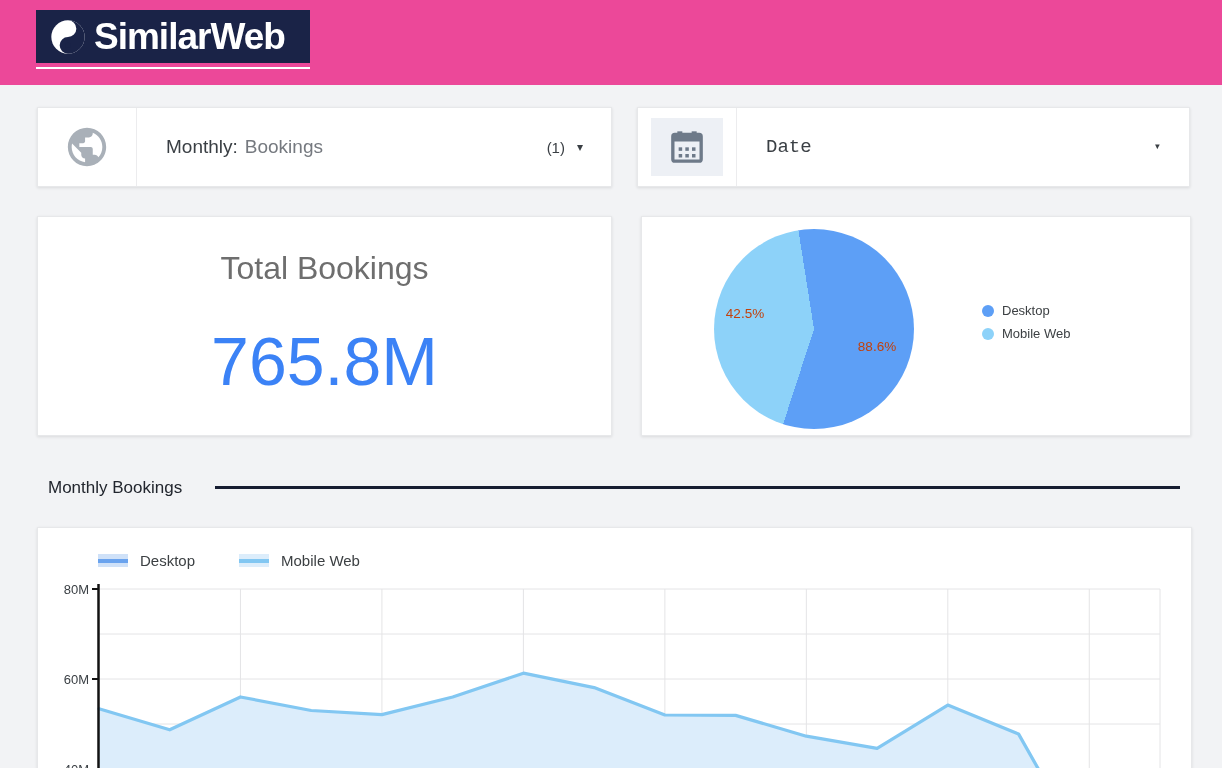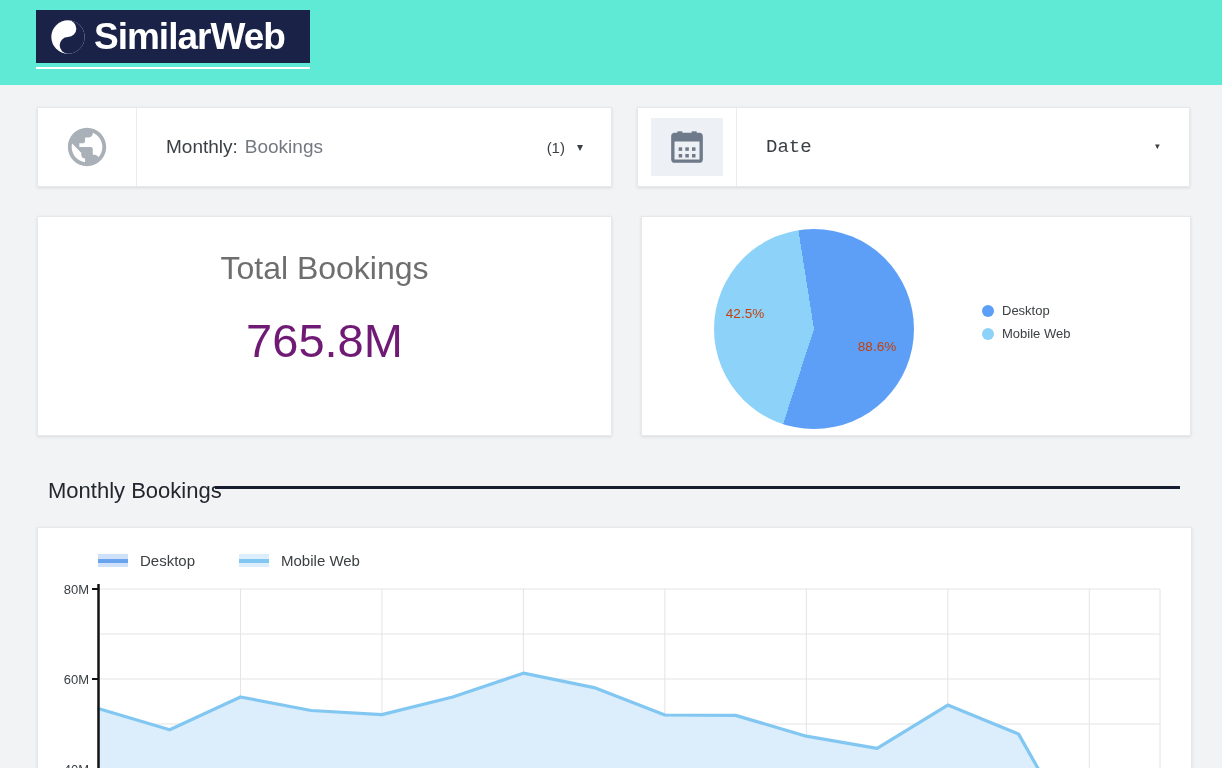--- a/index.html
+++ b/index.html
@@ -1,20 +1,20 @@
 <!DOCTYPE html>
 <html><head>
 <meta charset="utf-8">
 <style>
   * { margin:0; padding:0; box-sizing:border-box; }
   html,body { width:1222px; height:768px; overflow:hidden; }
   body { font-family:"Liberation Sans", sans-serif; background:#f2f3f5; position:relative; }
 
   
-  .header { position:absolute; left:0; top:0; width:1222px; height:85px; background:#5eead4; }
+  .header { position:absolute; left:0; top:0; width:1222px; height:85px; background:#ec4899; }
   .logo { position:absolute; left:36px; top:10px; width:274px; height:53px; background:#1a2347;
           display:flex; align-items:center; padding-left:12px; cursor:pointer; }
   .logo-text { color:#ffffff; font-size:37px; font-weight:700; letter-spacing:-1px; margin-left:6px; }
   .logo-underline { position:absolute; left:36px; top:67px; width:274px; height:2px; background:#ffffff; }
 
   
   .card { position:absolute; background:#ffffff; border:1px solid #e7e8ea; box-shadow:0 1px 3px rgba(0,0,0,.10); }
 
   
   .country-card { left:37px; top:107px; width:575px; height:80px; cursor:pointer; }
@@ -27,34 +27,34 @@
   .filter-text { position:absolute; left:128px; top:0; height:78px; display:flex; align-items:center; font-size:19px; }
   .flabel { color:#3a3f44; }
   .fvalue { color:#75797f; margin-left:7px; }
   .filter-right { position:absolute; right:28px; top:0; height:78px; display:flex; align-items:center; gap:12px; }
   .fcount { font-size:15px; color:#3a3f44; }
   .caret { font-size:12px; color:#3a3f44; cursor:pointer; line-height:1; }
 
   
   .kpi-card { left:37px; top:216px; width:575px; height:220px; text-align:center; }
   .kpi-title { margin-top:33px; font-size:32px; color:#6e6e6e; }
-  .kpi-value { margin-top:26px; font-size:47px; color:#701a75; }
+  .kpi-value { margin-top:35px; font-size:68px; color:#3b82f6; }
 
   
   .pie-card { left:641px; top:216px; width:550px; height:220px; }
   .pie { position:absolute; left:72px; top:12px; width:200px; height:200px; border-radius:50%; }
   .pie-label { position:absolute; transform:translate(-50%,-50%); font-size:13.5px; color:#c2410c; }
   .pl-425 { left:103px; top:96px; }
   .pl-575 { left:235px; top:129px; }
   .pie-legend { position:absolute; left:340px; top:86px; display:flex; flex-direction:column; gap:8px; }
   .pl-row { display:flex; align-items:center; gap:8px; font-size:13px; color:#3c4043; cursor:pointer; }
   .dot { width:12px; height:12px; border-radius:50%; display:inline-block; }
 
   
-  .section-title { position:absolute; left:48px; top:478px; font-size:22px; color:#22262e; }
+  .section-title { position:absolute; left:48px; top:478px; font-size:17px; color:#22262e; }
   .section-rule { position:absolute; left:215px; top:486px; width:965px; height:3px; background:#161d31; }
 
   
   .chart-card { left:37px; top:527px; width:1155px; height:260px; overflow:hidden; }
   .chart-legend { position:absolute; left:60px; top:24px; display:flex; gap:44px; }
   .cl-item { display:flex; align-items:center; gap:12px; font-size:15px; color:#3c4043; cursor:pointer; }
   .swatch { width:30px; height:13px; position:relative; display:inline-block; }
   .swatch i { position:absolute; left:0; right:0; top:5px; height:3.5px; display:block; }
   #area-svg { position:absolute; left:0; top:0; }
   #area-svg text { font-family:"Liberation Sans", sans-serif; font-size:13px; fill:#3b4045; }

